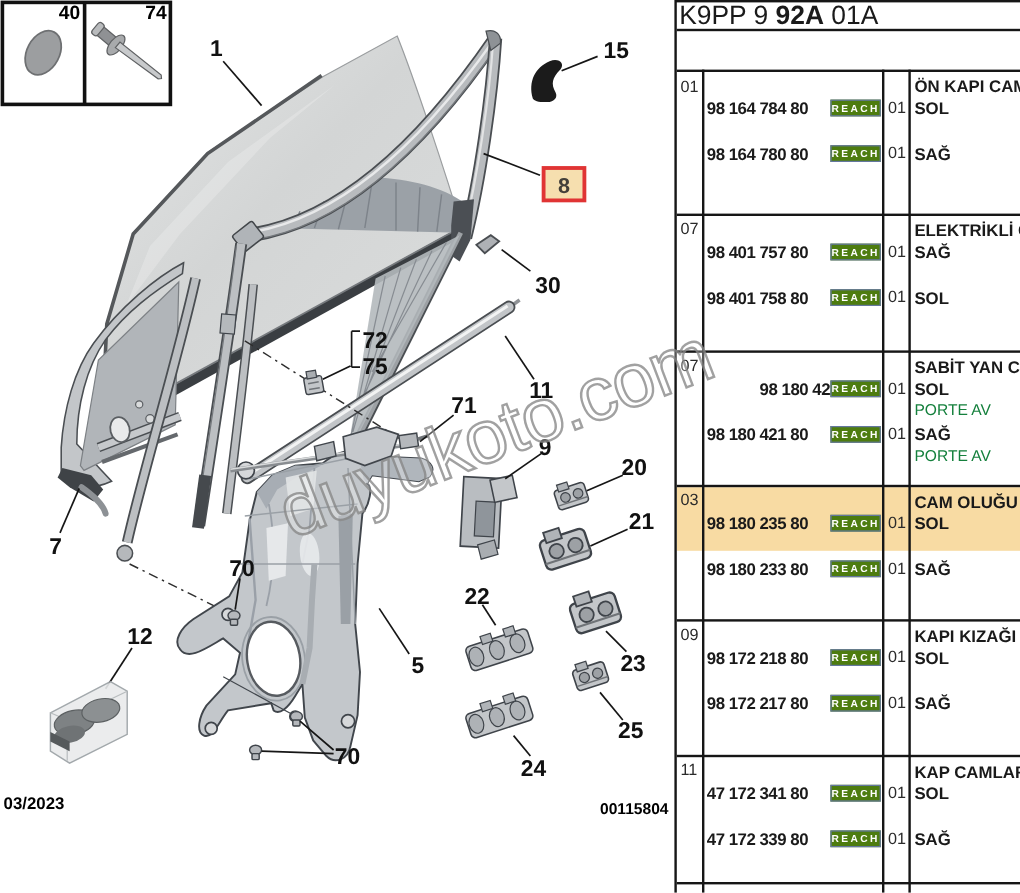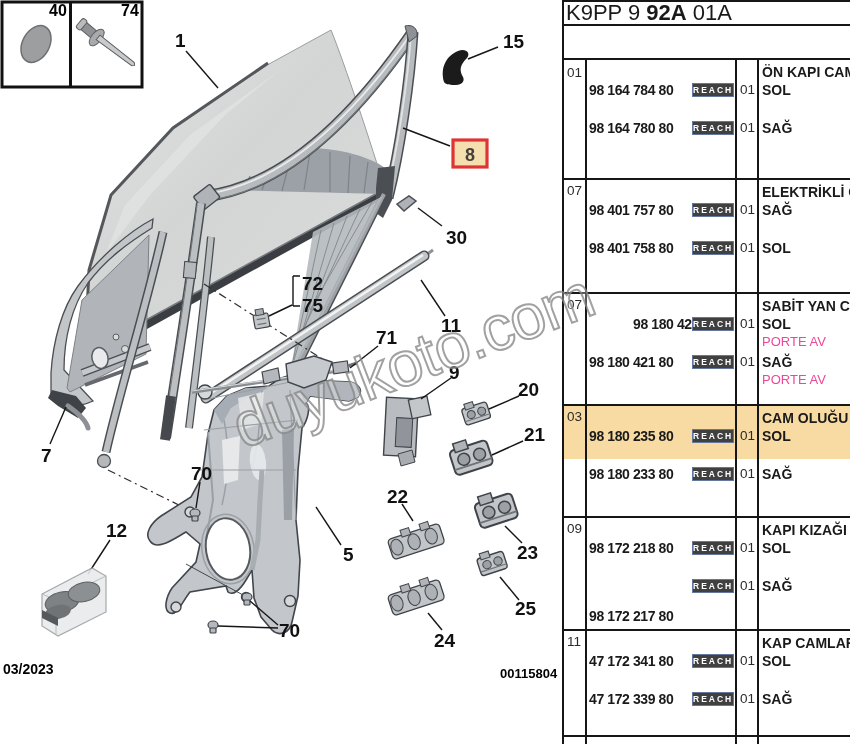--- a/index.html
+++ b/index.html
@@ -4,22 +4,22 @@
 <style>
 html,body{margin:0;padding:0;}
 body{width:850px;height:744px;position:relative;overflow:hidden;background:#fff;
  font-family:"Liberation Sans",sans-serif;}
 .ln{position:absolute;background:#161616;}
 .t{position:absolute;white-space:nowrap;color:#1a1a1a;}
 .pn{font-weight:bold;font-size:14px;letter-spacing:-0.4px;}
 .grp{font-size:13.5px;color:#2a2a2a;}
 .qty{font-size:13.5px;color:#2a2a2a;}
 .dsc{font-weight:bold;font-size:14px;}
-.pav{font-size:13px;color:#ec4899;}
-.reach{position:absolute;width:40px;height:12px;background:#404040;border:1px solid #64779f;
+.pav{font-size:13px;color:#15803d;}
+.reach{position:absolute;width:40px;height:12px;background:#4d7c0f;border:1px solid #64779f;
  color:#fff;font-size:8.5px;font-weight:bold;letter-spacing:2px;text-align:center;
  line-height:12px;font-family:"Liberation Sans",sans-serif;}
 </style>
 </head>
 <body>
 <svg id="diag" width="850" height="744" viewBox="0 0 850 744" style="position:absolute;left:0;top:0;" xmlns="http://www.w3.org/2000/svg">
 <defs>
 <linearGradient id="gl" x1="0" y1="0" x2="1" y2="1">
  <stop offset="0" stop-color="#e4e6e6"></stop>
         <stop offset="0.45" stop-color="#d3d5d5"></stop>
@@ -319,21 +319,21 @@
 <div class="t pn" style="left:589px;top:466px;">98 180 233 80</div>
 <div class="reach" style="left:692px;top:467px;">REACH</div>
 <div class="t qty" style="left:740px;top:466px;">01</div>
 <div class="t dsc" style="left:762px;top:466px;">SAĞ</div>
 <div class="t grp" style="left:567px;top:521px;">09</div>
 <div class="t dsc" style="left:762px;top:522px;">KAPI KIZAĞI KİTİ</div>
 <div class="t pn" style="left:589px;top:540px;">98 172 218 80</div>
 <div class="reach" style="left:692px;top:541px;">REACH</div>
 <div class="t qty" style="left:740px;top:540px;">01</div>
 <div class="t dsc" style="left:762px;top:540px;">SOL</div>
-<div class="t pn" style="left:589px;top:608px;">98 172 217 80</div>
+<div class="t pn" style="left:589px;top:578px;">98 172 217 80</div>
 <div class="reach" style="left:692px;top:579px;">REACH</div>
 <div class="t qty" style="left:740px;top:578px;">01</div>
 <div class="t dsc" style="left:762px;top:578px;">SAĞ</div>
 <div class="t grp" style="left:567px;top:634px;">11</div>
 <div class="t dsc" style="left:762px;top:635px;">KAP CAMLARI</div>
 <div class="t pn" style="left:589px;top:653px;">47 172 341 80</div>
 <div class="reach" style="left:692px;top:654px;">REACH</div>
 <div class="t qty" style="left:740px;top:653px;">01</div>
 <div class="t dsc" style="left:762px;top:653px;">SOL</div>
 <div class="t pn" style="left:589px;top:691px;">47 172 339 80</div>

